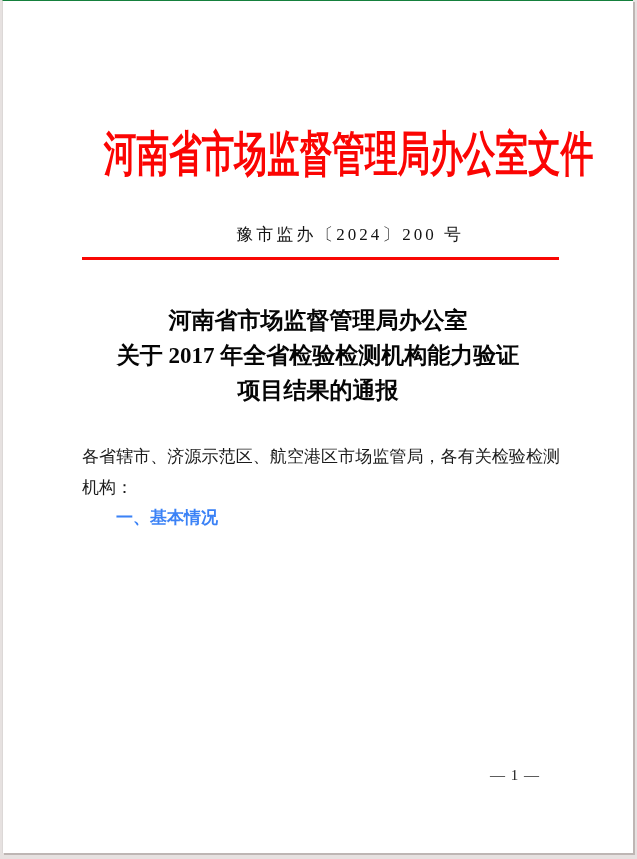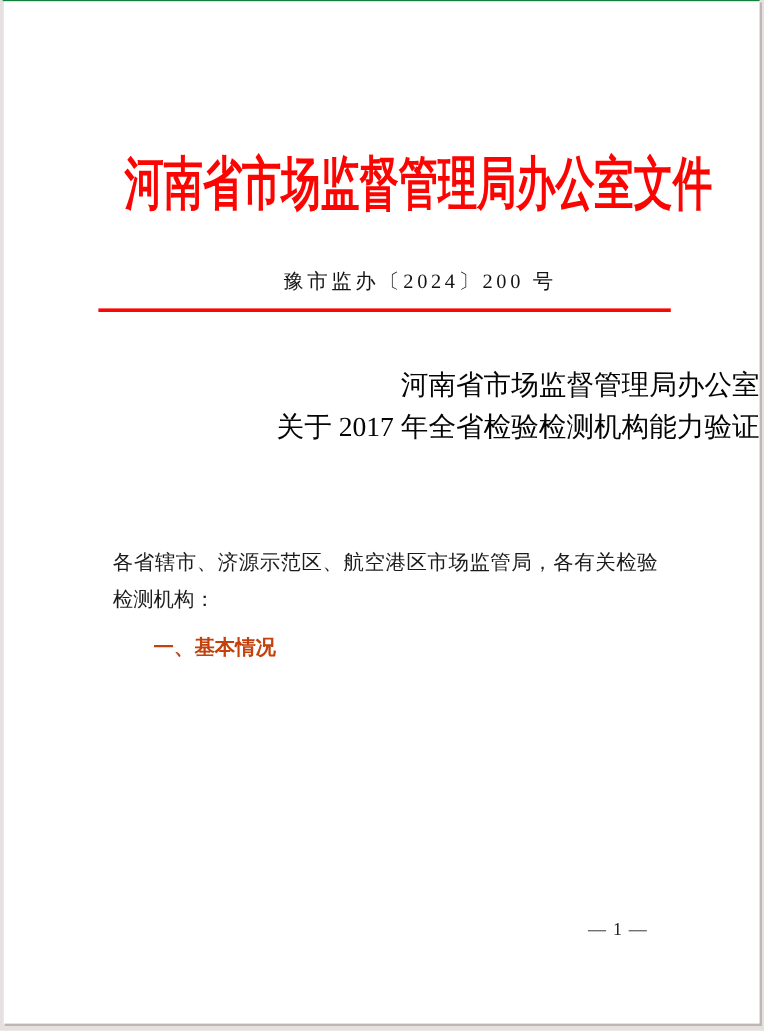--- a/index.html
+++ b/index.html
@@ -56,49 +56,49 @@
     left: 79px;
     width: 477px;
     height: 3px;
     background: #f90703;
   }
   .doc-title {
     position: absolute;
     top: 302px;
     left: 0;
     width: 100%;
-    text-align: right;
+    text-align: center;
     font-size: 23px;
     line-height: 35px;
-    font-weight: 400;
+    font-weight: 700;
     color: #050505;
   }
   .body-text {
     position: absolute;
     top: 441px;
     left: 79px;
     width: 478px;
     font-size: 17px;
     line-height: 30.6px;
     color: #1b1b1b;
     text-align: justify;
     text-justify: inter-character;
   }
   .body-text p {
-    margin: 12px;
+    margin: 0;
     padding: 0;
   }
   .indent {
     text-indent: 2em;
   }
   .heading {
-    font-family: Liberation Mono, monospace;
+    font-family: Liberation Serif, serif;
     font-weight: bold;
     text-indent: 2em;
-    color: #c2410c;
+    color: #3b82f6;
   }
   .pagenum {
     position: absolute;
     top: 766px;
     right: 93px;
     font-size: 15px;
     letter-spacing: 1px;
     color: #222222;
     white-space: nowrap;
   }
@@ -110,20 +110,21 @@
 
   <div class="banner">河南省市场监督管理局办公室文件</div>
 
   <div class="docnum">豫市监办〔2024〕200 号</div>
 
   <div class="redline"></div>
 
   <div class="doc-title">
     <div>河南省市场监督管理局办公室</div>
     <div>关于 2017 年全省检验检测机构能力验证</div>
+    <div>项目结果的通报</div>
   </div>
 
   <div class="body-text">
     <p class="salutation">各省辖市、济源示范区、航空港区市场监管局，各有关检验检测机构：</p>
     <p class="heading">一、基本情况</p>
   </div>
 
   <div class="pagenum">— 1 —</div>
 
 </div>

